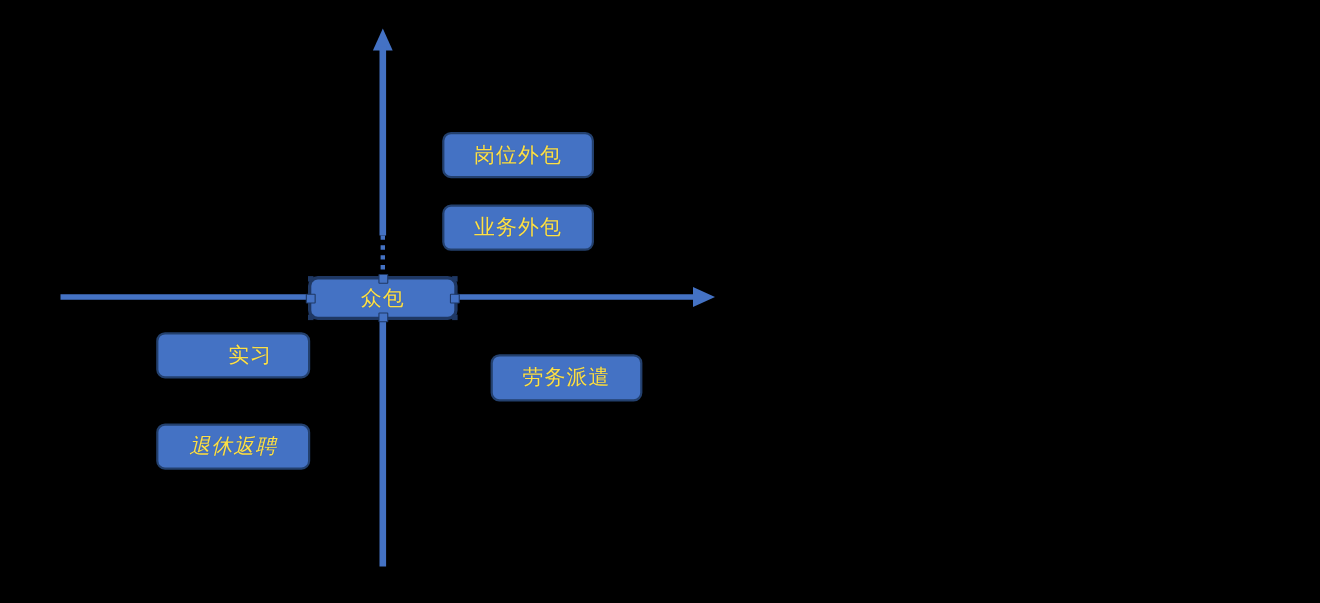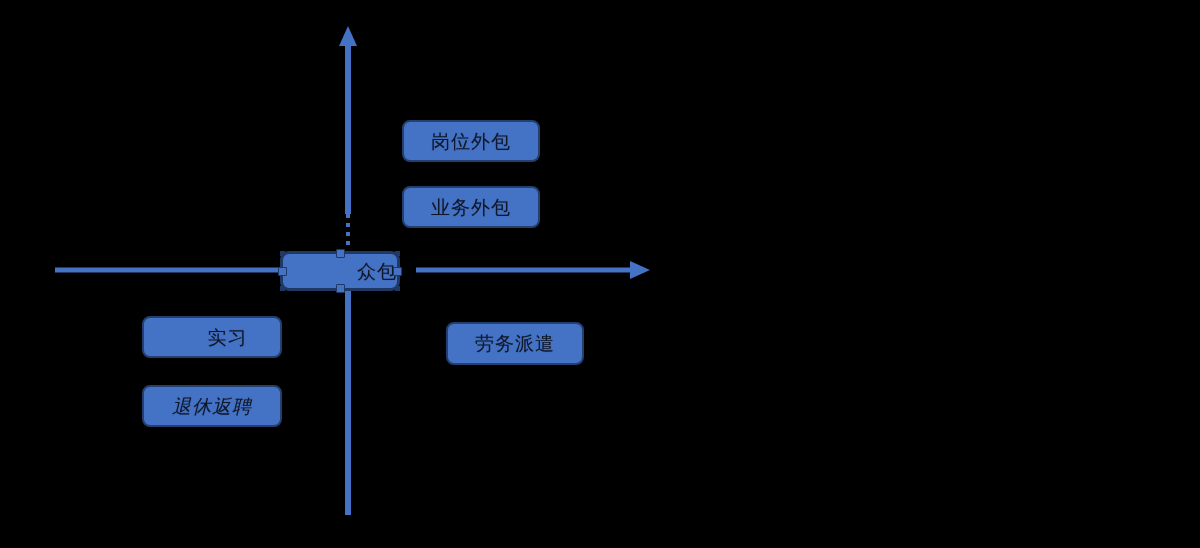--- a/index.html
+++ b/index.html
@@ -25,21 +25,21 @@
   }
   .node {
     position: absolute;
     box-sizing: border-box;
     display: flex;
     align-items: center;
     justify-content: center;
     background: #4472C4;
     border: 2px solid #23406E;
     border-radius: 8px;
-    color: #0f172a;
+    color: #fde047;
     font-size: 19px;
     letter-spacing: 1px;
     line-height: 1;
     white-space: nowrap;
     text-shadow: 0 0 1px rgba(0,0,0,0.25);
   }
   .node.selected {
     border: 3px solid #1F3864;
     border-radius: 9px;
   }
@@ -90,33 +90,33 @@
   </svg>
 
   <div class="node" style="left:402px; top:120px; width:138px; height:42px;">
     <span class="node-label">岗位外包</span>
   </div>
 
   <div class="node" style="left:402px; top:186px; width:138px; height:42px;justify-content:center;">
     <span class="node-label">业务外包</span>
   </div>
 
-  <div class="node selected" style="left:280px; top:251px; width:120px; height:40px;justify-content:flex-end;">
+  <div class="node selected" style="left:280px; top:251px; width:136px; height:40px;">
     <span class="corner tl"></span>
     <span class="corner tr"></span>
     <span class="corner bl"></span>
     <span class="corner br"></span>
     <span class="handle left"></span>
     <span class="handle right"></span>
     <span class="handle top"></span>
     <span class="handle bottom"></span>
     <span class="node-label">众包</span>
   </div>
 
-  <div class="node" style="left:142px; top:316px; width:140px; height:42px;padding-left:31px;">
+  <div class="node" style="left:142px; top:302px; width:140px; height:42px;padding-left:31px;">
     <span class="node-label">实习</span>
   </div>
 
   <div class="node" style="left:402px; top:322px; width:138px; height:43px;margin-left:44px;">
     <span class="node-label">劳务派遣</span>
   </div>
 
   <div class="node" style="left:142px; top:385px; width:140px; height:42px;font-style:italic;">
     <span class="node-label">退休返聘</span>
   </div>

